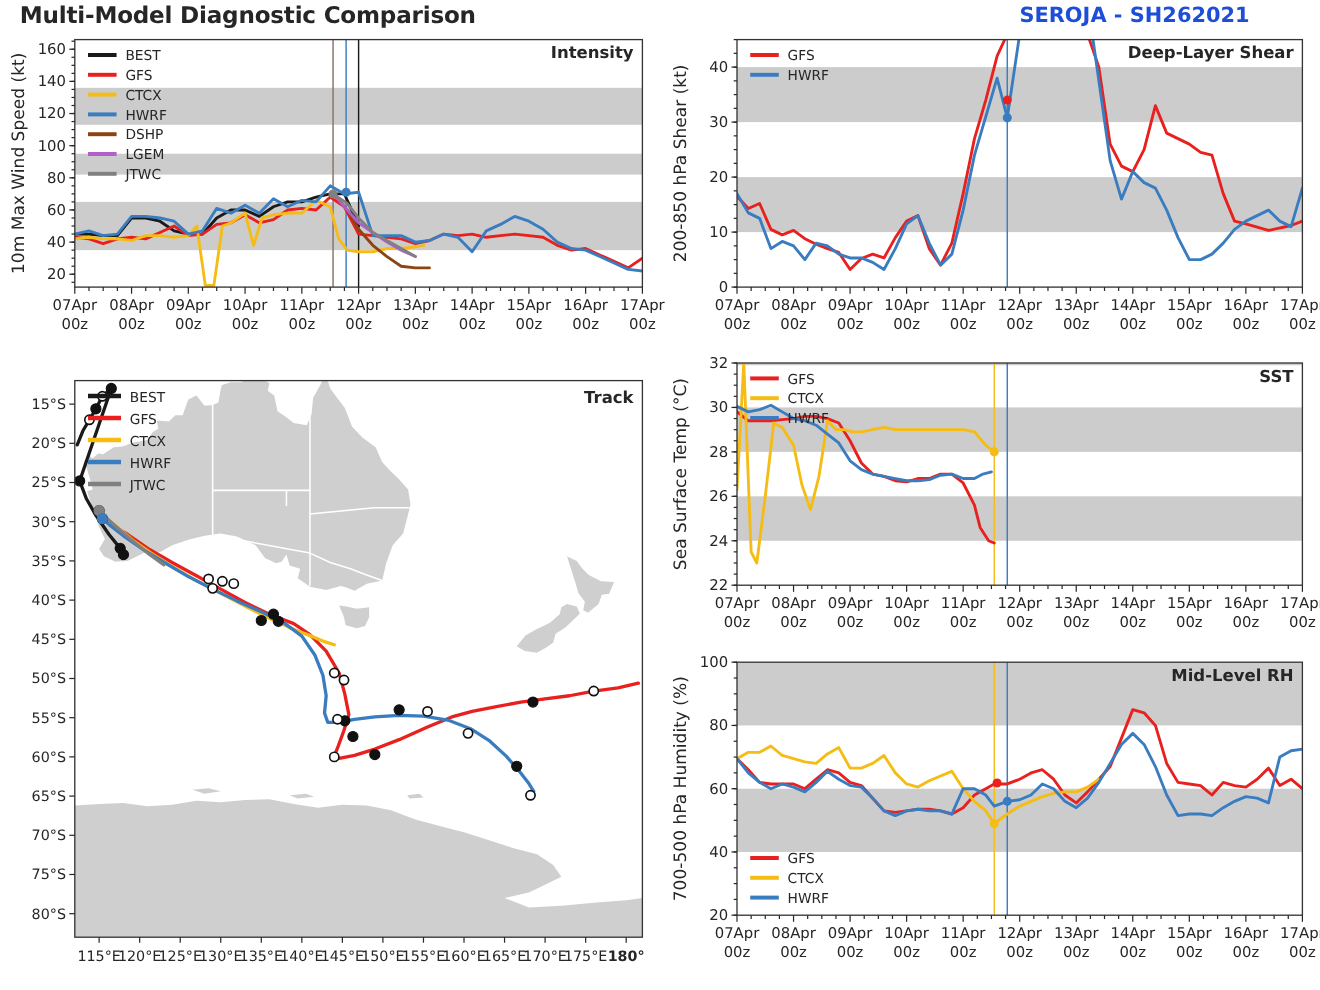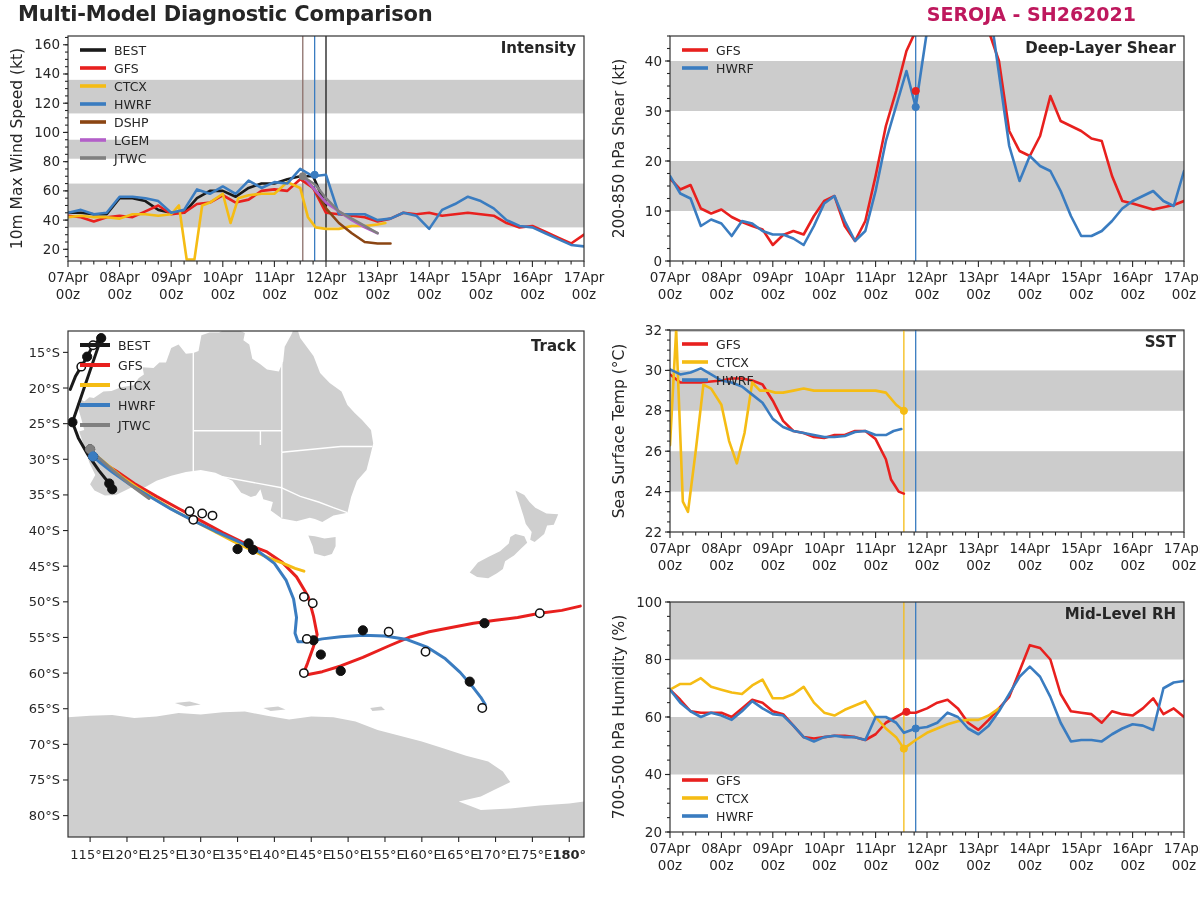--- a/index.html
+++ b/index.html
@@ -2,21 +2,21 @@
 <html><head>
 <meta charset="utf-8">
 <style>
   html,body{margin:0;padding:0;background:#ffffff;}
   body{width:1200px;height:900px;overflow:hidden;
        font-family:"DejaVu Sans","Liberation Sans",sans-serif;color:#262626;}
   .page{position:relative;width:1152px;height:900px;}
   .title-left{position:absolute;left:18px;top:2px;font-size:21px;font-weight:bold;
               letter-spacing:-0.2px;color:#262626;}
   .title-right{position:absolute;right:16px;top:3px;font-size:19px;font-weight:bold;
-               color:#be185d;}
+               color:#1d4ed8;}
   .panel{position:absolute;}
   svg{display:block;overflow:visible;}
   .axtxt{font-family:"DejaVu Sans","Liberation Sans",sans-serif;fill:#262626;}
   .panel-label{font-weight:bold;font-size:15px;fill:#262626;}
   .legtxt{font-size:12.5px;fill:#262626;}
   .frame{fill:none;stroke:#333;stroke-width:1.2;}
   .land{fill:#cfcfcf;}
   .border-line{fill:none;stroke:#ffffff;stroke-width:1.4;}
   .trk{fill:none;stroke-linecap:round;stroke-linejoin:round;}
   .tick{stroke:#262626;stroke-width:1.1;}
@@ -294,21 +294,21 @@
         <line x1="67" y1="8" x2="70" y2="8" class="tick"></line>
         <text x="0" y="0" class="axtxt" text-anchor="middle" font-size="15.5" transform="translate(24,120.5) rotate(-90)">200-850 hPa Shear (kt)</text>
         <text x="576" y="25" class="panel-label" text-anchor="end">Deep-Layer Shear</text>
         <line x1="82" y1="22" x2="108" y2="22" stroke="#e8201e" stroke-width="3.6" stroke-linecap="butt"></line>
         <text x="116" y="26.8" class="legtxt" font-size="13">GFS</text>
         <line x1="82" y1="40" x2="108" y2="40" stroke="#3a7cc0" stroke-width="3.6" stroke-linecap="butt"></line>
         <text x="116" y="44.8" class="legtxt" font-size="13">HWRF</text>
       </svg>
     </div>
 
-  <div class="panel" id="p-track" style="left:0px;top:325px;text-align:right;">
+  <div class="panel" id="p-track" style="left:0px;top:340px;text-align:right;">
       <svg width="600" height="560">
         <clipPath id="clip-track">
           <rect x="68" y="6" width="516" height="506"></rect>
         </clipPath>
         <rect x="68" y="6" width="516" height="506" fill="#ffffff"></rect>
         <g clip-path="url(#clip-track)">
           <path d="M76.8,78.7 L81.3,74.4 L84.2,76.6 L89.4,72.3 L93.8,73.0 L103.4,66.6 L111.5,65.9 L121.1,62.3 L133.6,60.2 L138.8,53.0 L143.9,49.5 L142.5,42.3 L153.5,43.1 L159.4,37.4 L166.0,37.4 L171.2,23.1 L178.6,19.5 L185.9,28.8 L193.3,28.1 L198.5,26.0 L201.4,10.3 L209.5,7.4 L219.1,7.4 L226.5,3.9 L233.9,6.0 L240.5,6.0 L244.9,8.1 L243.4,15.3 L249.3,19.5 L252.3,33.8 L259.7,38.8 L267.0,44.5 L278.8,46.6 L283.2,36.6 L284.7,21.7 L291.4,9.6 L295.8,-1.1 L300.2,13.1 L307.6,23.1 L313.5,30.9 L320.1,48.0 L329.7,58.0 L341.5,66.6 L347.4,80.1 L354.7,88.0 L362.1,95.1 L371.0,105.1 L373.2,118.6 L370.2,130.7 L366.5,145.0 L357.0,155.7 L351.1,172.1 L347.4,187.7 L333.4,190.6 L322.3,197.0 L314.9,194.1 L309.8,192.7 L296.5,196.3 L281.8,193.4 L270.7,185.6 L272.9,177.0 L263.3,174.2 L260.4,164.2 L256.0,170.6 L250.8,172.1 L244.9,169.2 L241.2,167.8 L232.4,155.7 L215.4,147.8 L200.7,145.0 L185.9,147.1 L171.2,150.7 L156.5,155.7 L145.4,162.1 L130.7,162.8 L115.9,169.9 L104.9,170.6 L94.5,165.6 L90.1,159.2 L95.3,150.0 L89.4,137.8 L84.2,121.5 L79.1,106.5 L84.2,105.1 L81.3,93.7 L76.8,78.7 Z" class="land"></path>
           <path d="M308.3,210.5 L314.9,211.3 L324.5,213.4 L335.6,212.0 L335.6,221.2 L331.9,229.1 L324.5,231.2 L314.2,228.4 L312.7,221.2 L308.3,210.5 Z" class="land"></path>
           <path d="M515.4,165.6 L524.3,169.9 L529.5,177.0 L535.3,182.7 L546.4,188.4 L558.2,189.2 L553.8,199.8 L547.1,200.6 L544.2,209.1 L534.6,217.0 L530.2,214.8 L531.7,207.0 L525.8,199.1 L523.6,191.3 L515.4,165.6 Z" class="land"></path>
           <path d="M515.4,209.1 L524.3,211.3 L527.2,217.7 L520.6,224.1 L514.0,230.5 L505.1,236.2 L502.9,244.0 L497.0,248.3 L488.2,253.3 L477.1,251.9 L469.7,247.6 L477.9,237.6 L488.2,231.9 L500.0,226.2 L508.8,218.4 L510.3,212.0 L515.4,209.1 Z" class="land"></path>

